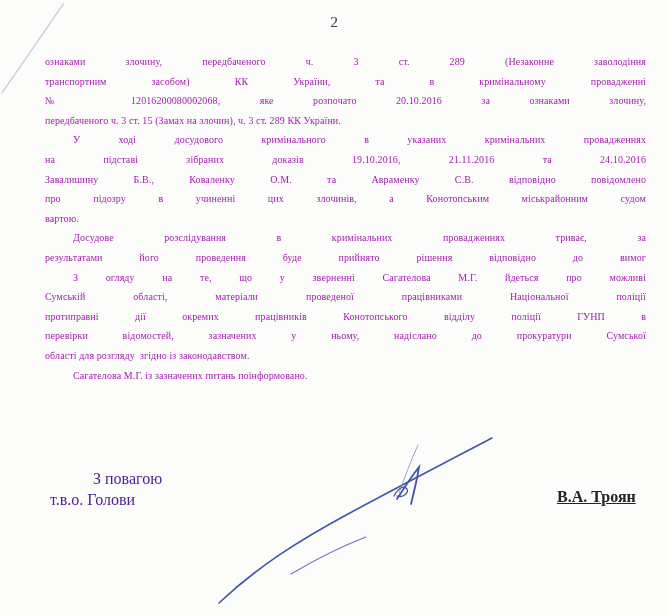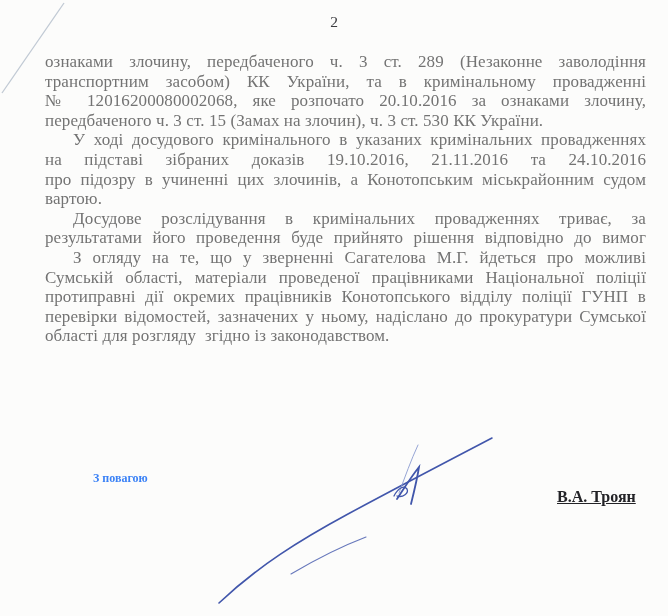--- a/index.html
+++ b/index.html
@@ -18,42 +18,42 @@
     width: 668px;
     text-align: center;
     font-size: 15.5px;
     color: #3a3a3e;
   }
   .body-text {
     position: absolute;
     left: 45px;
     top: 52px;
     width: 601px;
-    font-size: 17px;
+    font-size: 10px;
     line-height: 19.6px;
-    color: #737373;
+    color: #a21caf;
     letter-spacing: 0.1px;
   }
   .body-text .jl {            
     text-align: justify;
     text-align-last: justify;
     white-space: nowrap;      
   }
   .body-text .ll {            
     text-align: left;
     white-space: pre-wrap;
   }
   .body-text .ind { text-indent: 28px; }
   .closing {
     position: absolute;
     left: 50px;
     top: 468px;
-    font-size: 12px;
-    font-weight: bold;
-    color: #3b82f6;
+    font-size: 16px;
+    font-weight: normal;
+    color: #4c1d95;
     line-height: 21px;
   }
   .closing .salutation { padding-left: 43px; }
   .signer-name {
     position: absolute;
     left: 557px;
     top: 488px;
     font-size: 16px;
     font-weight: bold;
     color: #232327;
@@ -75,40 +75,43 @@
     <line x1="64" y1="3" x2="2" y2="93" stroke-width="1.3" stroke-opacity="0.85" stroke="#b5bfcd"></line>
   </svg>
 
   <div class="page-number">2</div>
 
   <div class="body-text">
 
     <div class="jl">ознаками злочину, передбаченого ч. 3 ст. 289 (Незаконне заволодіння</div>
     <div class="jl">транспортним засобом)&nbsp;КК&nbsp;України, та в кримінальному провадженні</div>
     <div class="jl">№&nbsp;12016200080002068, яке розпочато 20.10.2016 за ознаками злочину,</div>
-    <div class="ll">передбаченого ч. 3 ст. 15 (Замах на злочин), ч. 3 ст. 530 КК України.</div>
+    <div class="ll">передбаченого ч. 3 ст. 15 (Замах на злочин), ч. 3 ст. 289 КК України.</div>
 
     <div class="jl ind">У ході досудового кримінального в указаних кримінальних провадженнях</div>
     <div class="jl">на підставі зібраних доказів 19.10.2016, 21.11.2016 та 24.10.2016</div>
+    <div class="jl">Завалишину&nbsp;Б.В., Коваленку&nbsp;О.М. та Авраменку&nbsp;С.В. відповідно повідомлено</div>
     <div class="jl">про підозру в учиненні цих злочинів, а Конотопським міськрайонним судом</div>
     <div class="ll">вартою.</div>
 
     <div class="jl ind">Досудове розслідування в кримінальних провадженнях триває, за</div>
     <div class="jl">результатами його проведення буде прийнято рішення відповідно до вимог</div>
 
     <div class="jl ind">З огляду на те, що у зверненні Сагателова&nbsp;М.Г. йдеться про можливі</div>
     <div class="jl">Сумській області, матеріали проведеної працівниками Національної поліції</div>
     <div class="jl">протиправні дії окремих працівників Конотопського відділу поліції ГУНП в</div>
     <div class="jl">перевірки відомостей, зазначених у ньому, надіслано до прокуратури Сумської</div>
     <div class="ll">області для розгляду&nbsp; згідно із законодавством.</div>
 
+    <div class="ll ind">Сагателова М.Г. із зазначених питань поінформовано.</div>
   </div>
 
   <div class="closing">
     <div class="salutation">З повагою</div>
+    <div class="position">т.в.о. Голови</div>
   </div>
 
   <div class="signer-name">В.А. Троян</div>
 
   <svg class="overlay-svg" viewBox="0 0 668 616">
 
     <path d="M 219 603 C 258 566 300 540 348 514 C 400 486 450 460 492 438" fill="none" stroke-width="1.6" stroke-linecap="round" stroke="#4156ab"></path>
 
     <path d="M 291 574 C 318 558 345 545 366 537" fill="none" stroke-width="1.1" stroke-linecap="round" stroke-opacity="0.8" stroke="#4156ab"></path>
 

